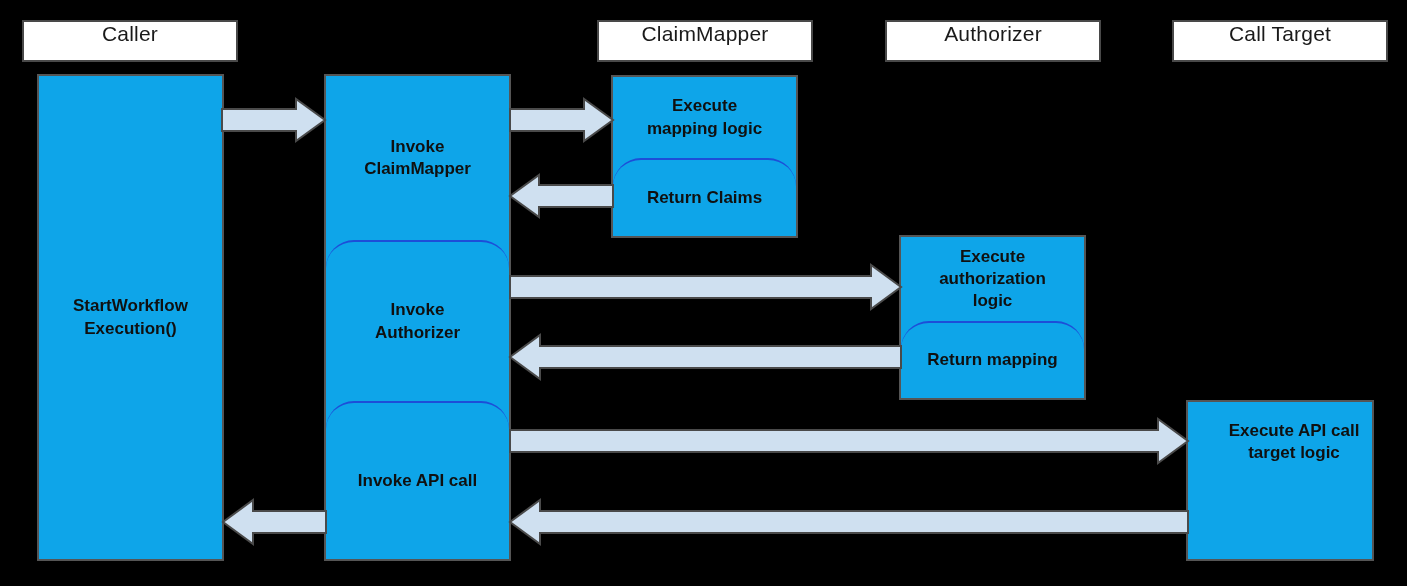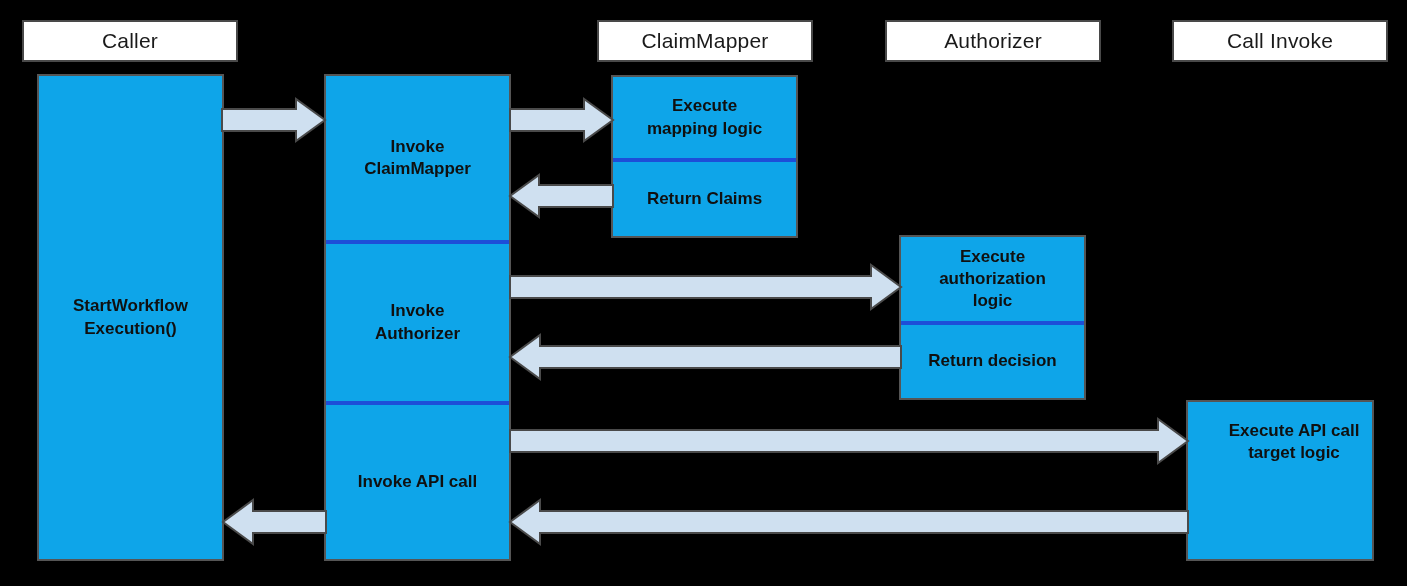--- a/index.html
+++ b/index.html
@@ -15,21 +15,21 @@
     overflow: hidden;
     font-family: "Liberation Sans", sans-serif;
   }
   
   .participant-header {
     position: absolute;
     box-sizing: border-box;
     background: #ffffff;
     border: 2px solid #494949;
     display: flex;
-    align-items: center;
+    align-items: flex-start;
     justify-content: center;
     color: #1a1a1a;
     font-size: 21px;
     font-weight: 400;
     letter-spacing: 0.2px;
     white-space: nowrap;
   }
   
   .lifeline {
     position: absolute;
@@ -44,21 +44,22 @@
     justify-content: center;
     text-align: center;
     color: #101010;
     font-size: 17px;
     font-weight: bold;
     line-height: 1.3;
     padding: 2px 6px;
     overflow: hidden;
   }
   .segment + .segment {
-    border-top: 4px solid #1d4ed8;
+    border-top: 2px solid #1d4ed8;
+    border-radius: 28px;
   }
   
   .arrow {
     position: absolute;
   }
   .arrow svg { display: block; overflow: visible; }
 </style>
 </head>
 <body>
 
@@ -71,21 +72,21 @@
 
   <div class="participant-header" style="left:597px; top:20px; width:216px; height:42px;">
     <span>ClaimMapper</span>
   </div>
 
   <div class="participant-header" style="left:885px; top:20px; width:216px; height:42px;">
     <span>Authorizer</span>
   </div>
 
   <div class="participant-header" style="left:1172px; top:20px; width:216px; height:42px;">
-    <span>Call Invoke</span>
+    <span>Call Target</span>
   </div>
 
   <div class="lifeline" style="left:37px; top:74px; width:187px; height:487px;">
     <div class="segment" style="height:100%; white-space:pre-line;">StartWorkflow
 Execution()</div>
   </div>
 
   <div class="lifeline" style="left:324px; top:74px; width:187px; height:487px;">
     <div class="segment" style="height:164px; white-space:pre-line;">Invoke
 ClaimMapper</div>
@@ -97,21 +98,21 @@
   <div class="lifeline" style="left:611px; top:75px; width:187px; height:163px;">
     <div class="segment" style="height:81px; white-space:pre-line;">Execute
 mapping logic</div>
     <div class="segment" style="height:78px; white-space:pre-line;">Return Claims</div>
   </div>
 
   <div class="lifeline" style="left:899px; top:235px; width:187px; height:165px;">
     <div class="segment" style="height:84px; white-space:pre-line;">Execute
 authorization
 logic</div>
-    <div class="segment" style="height:77px; white-space:pre-line;">Return decision</div>
+    <div class="segment" style="height:77px; white-space:pre-line;">Return mapping</div>
   </div>
 
   <div class="lifeline" style="left:1186px; top:400px; width:188px; height:161px;padding-left:28px;">
     <div class="segment" style="height:80px; white-space:pre-line;">Execute API call
 target logic</div>
   </div>
 
   <div class="arrow" style="left:222px; top:99px; width:104px; height:42px;">
     <svg width="104" height="42" viewBox="0 0 104 42">
       <polygon points="0,10 74,10 74,0 103,21 74,42 74,32 0,32" fill="#cfe0f0" stroke="#4a4a4a" stroke-width="2" stroke-linejoin="miter"></polygon>

